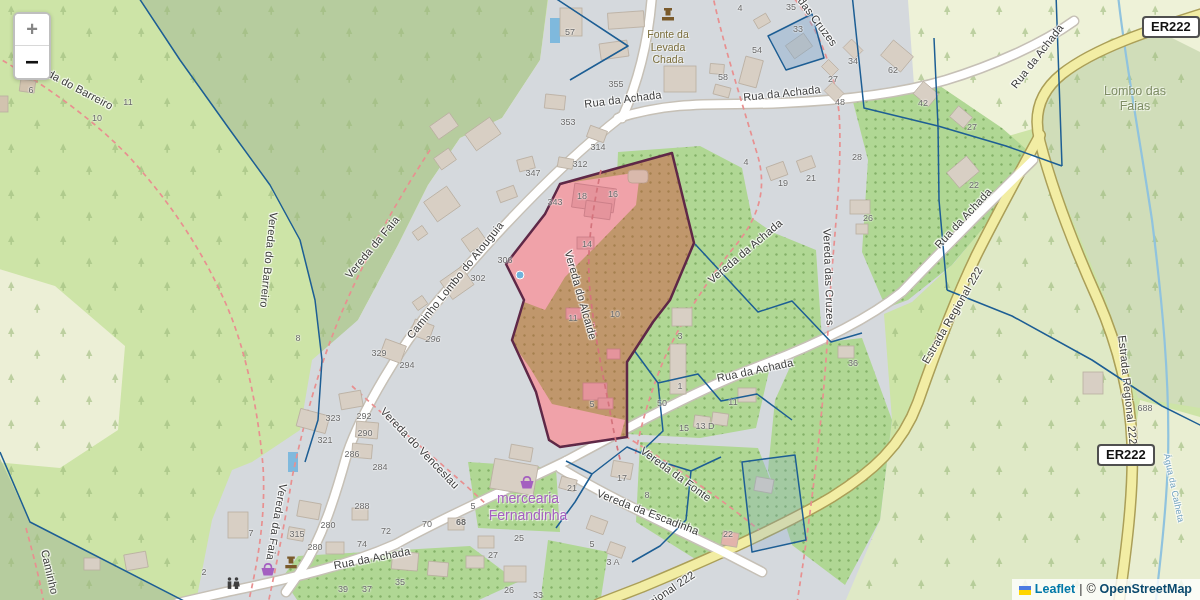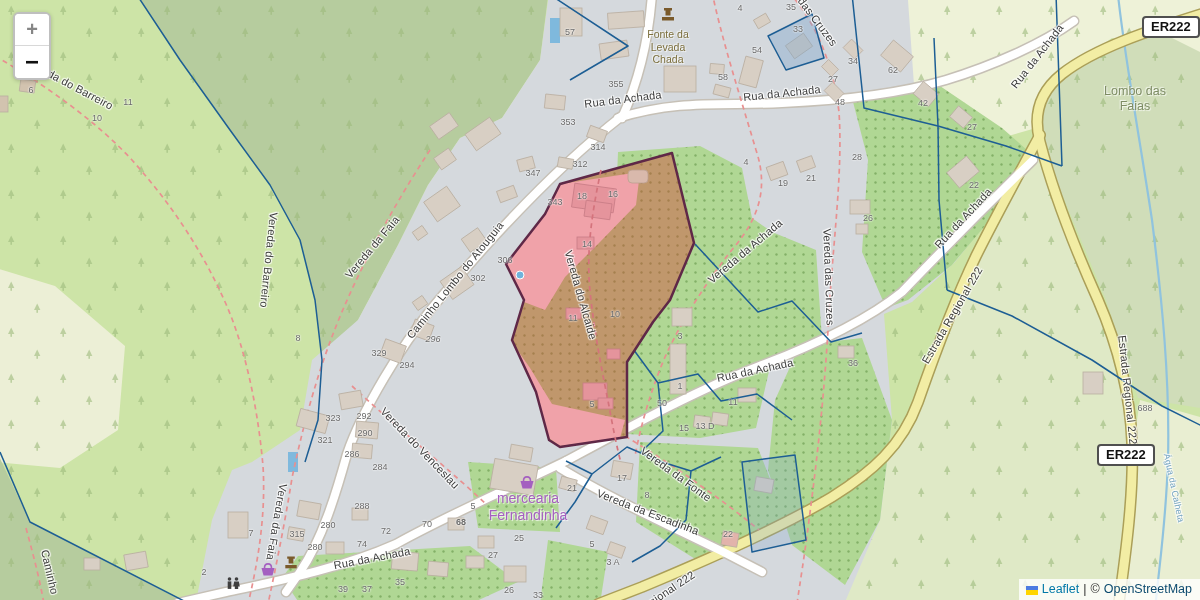--- a/index.html
+++ b/index.html
@@ -16,21 +16,21 @@
   .er-badge{position:absolute;background:#fff;border:2px solid #4f4f4f;border-radius:4px;
       font-size:13px;font-weight:bold;color:#111;padding:1px 7px;line-height:1.25;}
   .zoom-ctl{position:absolute;left:13px;top:12px;width:34px;border:2px solid rgba(0,0,0,.25);
       border-radius:6px;overflow:hidden;background:#fff;box-shadow:0 1px 4px rgba(0,0,0,.2);}
   .zoom-ctl button{display:block;width:100%;height:32px;background:#fff;border:none;cursor:pointer;
       font-family:"Liberation Sans",sans-serif;font-size:20px;font-weight:bold;color:#868686;padding:0;}
   .zoom-ctl .zin{border-bottom:1px solid #d8d8d8;}
   .zoom-ctl .zout{color:#111;font-size:24px;line-height:26px;}
   .attrib{position:absolute;right:0;bottom:0;background:rgba(255,255,255,.8);
       padding:3px 8px 4px 7px;font-size:12.5px;color:#333;display:flex;align-items:center;gap:4px;}
-  .attrib a{text-decoration:none;cursor:pointer;}
+  .attrib a{text-decoration:none;cursor:pointer;font-weight:bold;}
   .attrib .lf{color:#0078a8;}
   .attrib .osm{color:#0c4a6e;}
   .flag{display:inline-block;width:12px;height:9px;position:relative;top:1px;}
   .flag i{display:block;width:12px;height:4.5px;}
   .f-b{background:#4c7be1;}
   .f-y{background:#ffd500;}
 </style>
 </head>
 <body>
 

